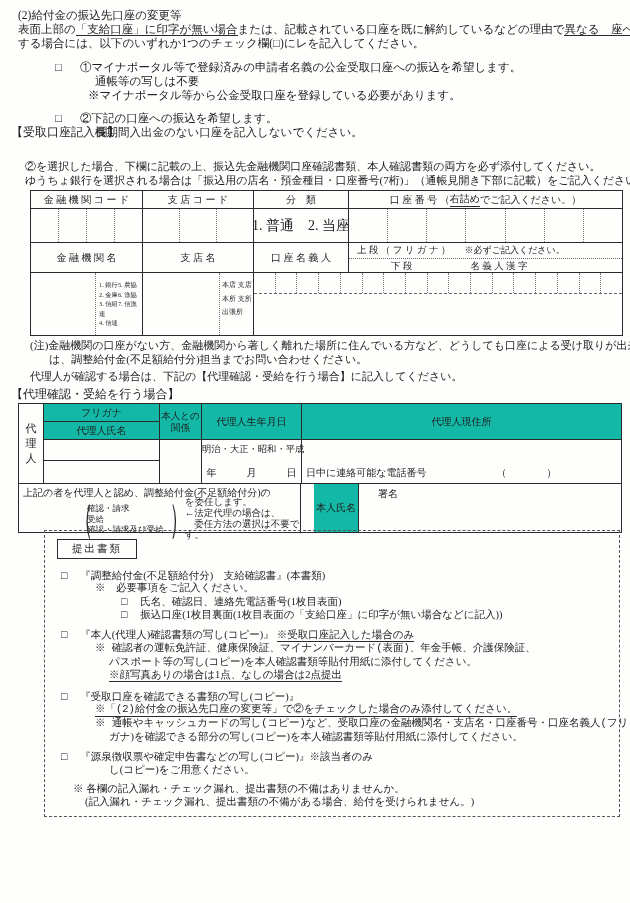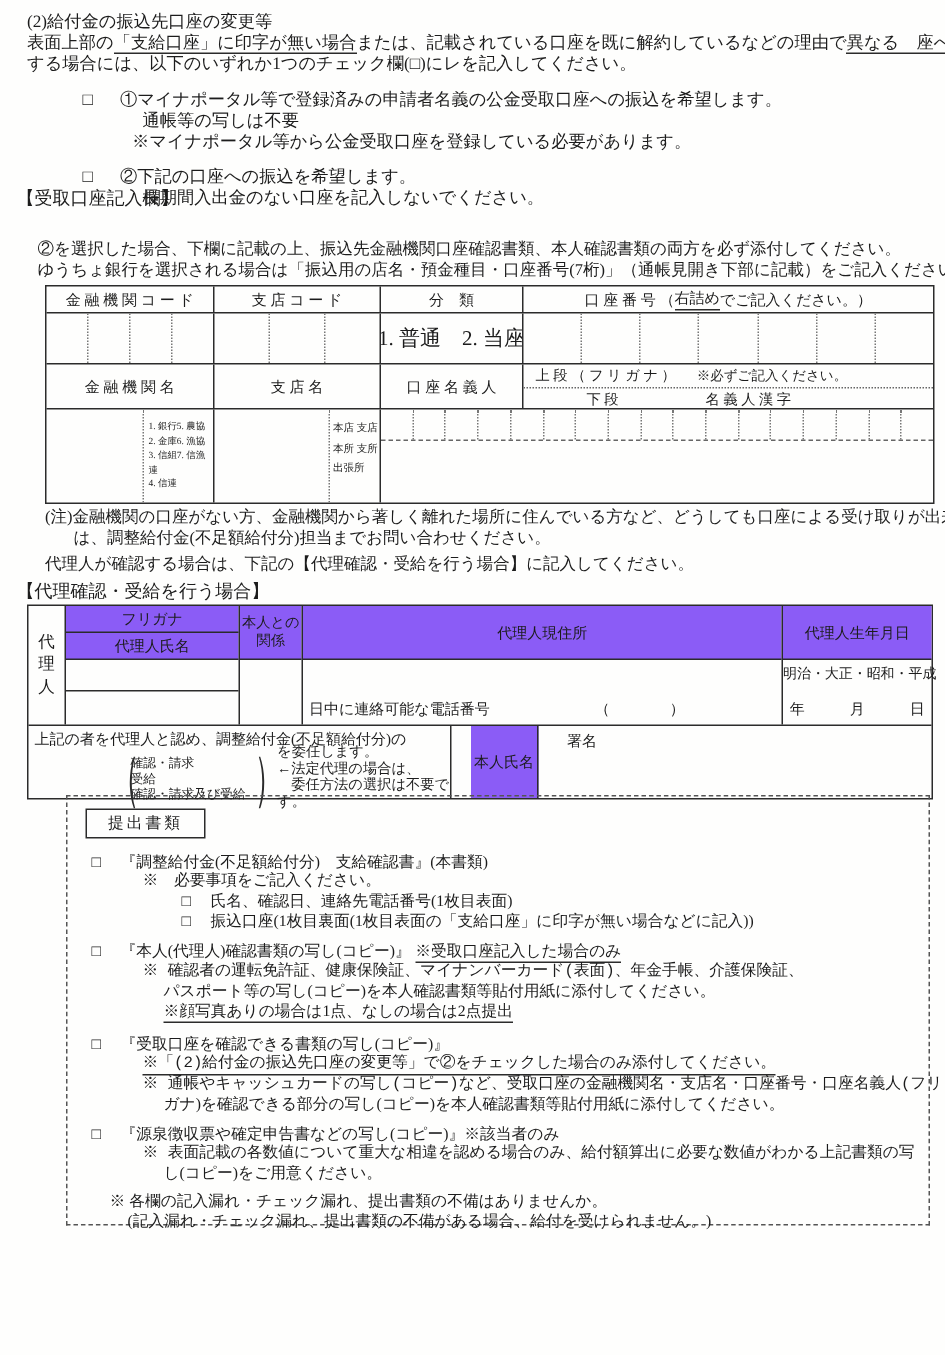--- a/index.html
+++ b/index.html
@@ -37,21 +37,21 @@
   .tiny{position:absolute;white-space:pre-line;}
   .merged{flex:1;display:flex;flex-direction:column;border-left:1px solid #2b2b2b;box-sizing:border-box;}
   .furi{height:20px;display:flex;border-bottom:1px dashed #666;}
   .furi>div{flex:1;}
   .furi>div+div{border-left:1px dotted #777;}
   
   .t2{position:absolute;left:18px;top:403px;width:604px;border:1.4px solid #2b2b2b;box-sizing:border-box;font-size:10px;}
   .t2 .main{display:flex;height:79px;}
   .t2 .col{box-sizing:border-box;position:relative;}
   .t2 .col+.col{border-left:1px solid #2b2b2b;}
-  .gray{background:#8b5cf6;}
+  .gray{background:#14b8a6;}
   .colA{width:24px;display:flex;align-items:center;justify-content:center;}
   .colB{width:116px;display:flex;flex-direction:column;}
   .colC{width:42px;}
   .colD{width:100px;}
   .colE{flex:1;}
   .h18{height:18px;border-bottom:1px solid #2b2b2b;display:flex;align-items:center;justify-content:center;box-sizing:border-box;}
   .h36{height:36px;border-bottom:1px solid #2b2b2b;display:flex;align-items:center;justify-content:center;box-sizing:border-box;text-align:center;white-space:pre-line;}
   .e1{height:21px;border-bottom:1px solid #2b2b2b;box-sizing:border-box;}
   .e2{flex:1;}
   .vlabel{white-space:pre-line;text-align:center;font-size:11px;line-height:15px;}
@@ -208,31 +208,31 @@
         <div class="h18 gray">フリガナ</div>
         <div class="h18 gray">代理人氏名</div>
         <div class="e1"></div>
         <div class="e2"></div>
       </div>
       <div class="col colC">
         <div class="h36 gray" style="font-size:9.5px;line-height:12px;">本人との
 関係</div>
         <div style="height:43px;"></div>
       </div>
-      <div class="col colE">
-        <div class="h36 gray">代理人現住所</div>
-        <div style="position:relative;height:43px;">
-          <div style="position:absolute;bottom:3px;left:4px;font-size:10px;white-space:pre;">日中に連絡可能な電話番号　　　　　　　（　　　　）</div>
-        </div>
-      </div>
       <div class="col colD">
         <div class="h36 gray">代理人生年月日</div>
         <div style="position:relative;height:43px;">
           <div style="position:absolute;top:3px;width:100%;text-align:center;font-size:9.3px;white-space:pre;">明治・大正・昭和・平成</div>
           <div style="position:absolute;bottom:3px;width:100%;text-align:center;font-size:10px;white-space:pre;">年　　　月　　　日</div>
+        </div>
+      </div>
+      <div class="col colE">
+        <div class="h36 gray">代理人現住所</div>
+        <div style="position:relative;height:43px;">
+          <div style="position:absolute;bottom:3px;left:4px;font-size:10px;white-space:pre;">日中に連絡可能な電話番号　　　　　　　（　　　　）</div>
         </div>
       </div>
     </div>
     <div class="bottom">
       <div class="del">
         <div class="intro-l">上記の者を代理人と認め、調整給付金(不足額給付分)の</div>
         <div class="optgrp">
           <span class="bigparen">（</span>
           <span class="optlines"><span>確認・請求</span><br><span>受給</span><br><span>確認・請求及び受給</span></span>
           <span class="bigparen">）</span>
@@ -278,21 +278,20 @@
         <span>『受取口座を確認できる書類の写し(コピー)』</span>
       </div>
       <div class="dl ml50"><span class="u">※「(2)給付金の振込先口座の変更等」で②をチェックした場合のみ添付してください。</span></div>
       <div class="dl ml50">※ 通帳やキャッシュカードの写し(コピー)など、受取口座の金融機関名・支店名・口座番号・口座名義人(フリ</div>
       <div class="dl ml64">ガナ)を確認できる部分の写し(コピー)を本人確認書類等貼付用紙に添付してください。</div>
 
       <div class="dl mt7 ml16">
         <span class="cbx">□</span>
         <span>『源泉徴収票や確定申告書などの写し(コピー)』※該当者のみ</span>
       </div>
-      <div class="dl ml50">※ 表面記載の各数値について重大な相違を認める場合のみ、給付額算出に必要な数値がわかる上記書類の写</div>
       <div class="dl ml64">し(コピー)をご用意ください。</div>
 
       <div class="dl mt6 ml28">※ 各欄の記入漏れ・チェック漏れ、提出書類の不備はありませんか。</div>
       <div class="dl ml40">(記入漏れ・チェック漏れ、提出書類の不備がある場合、給付を受けられません。)</div>
 
     </div>
   </div>
 
 </div>
 

